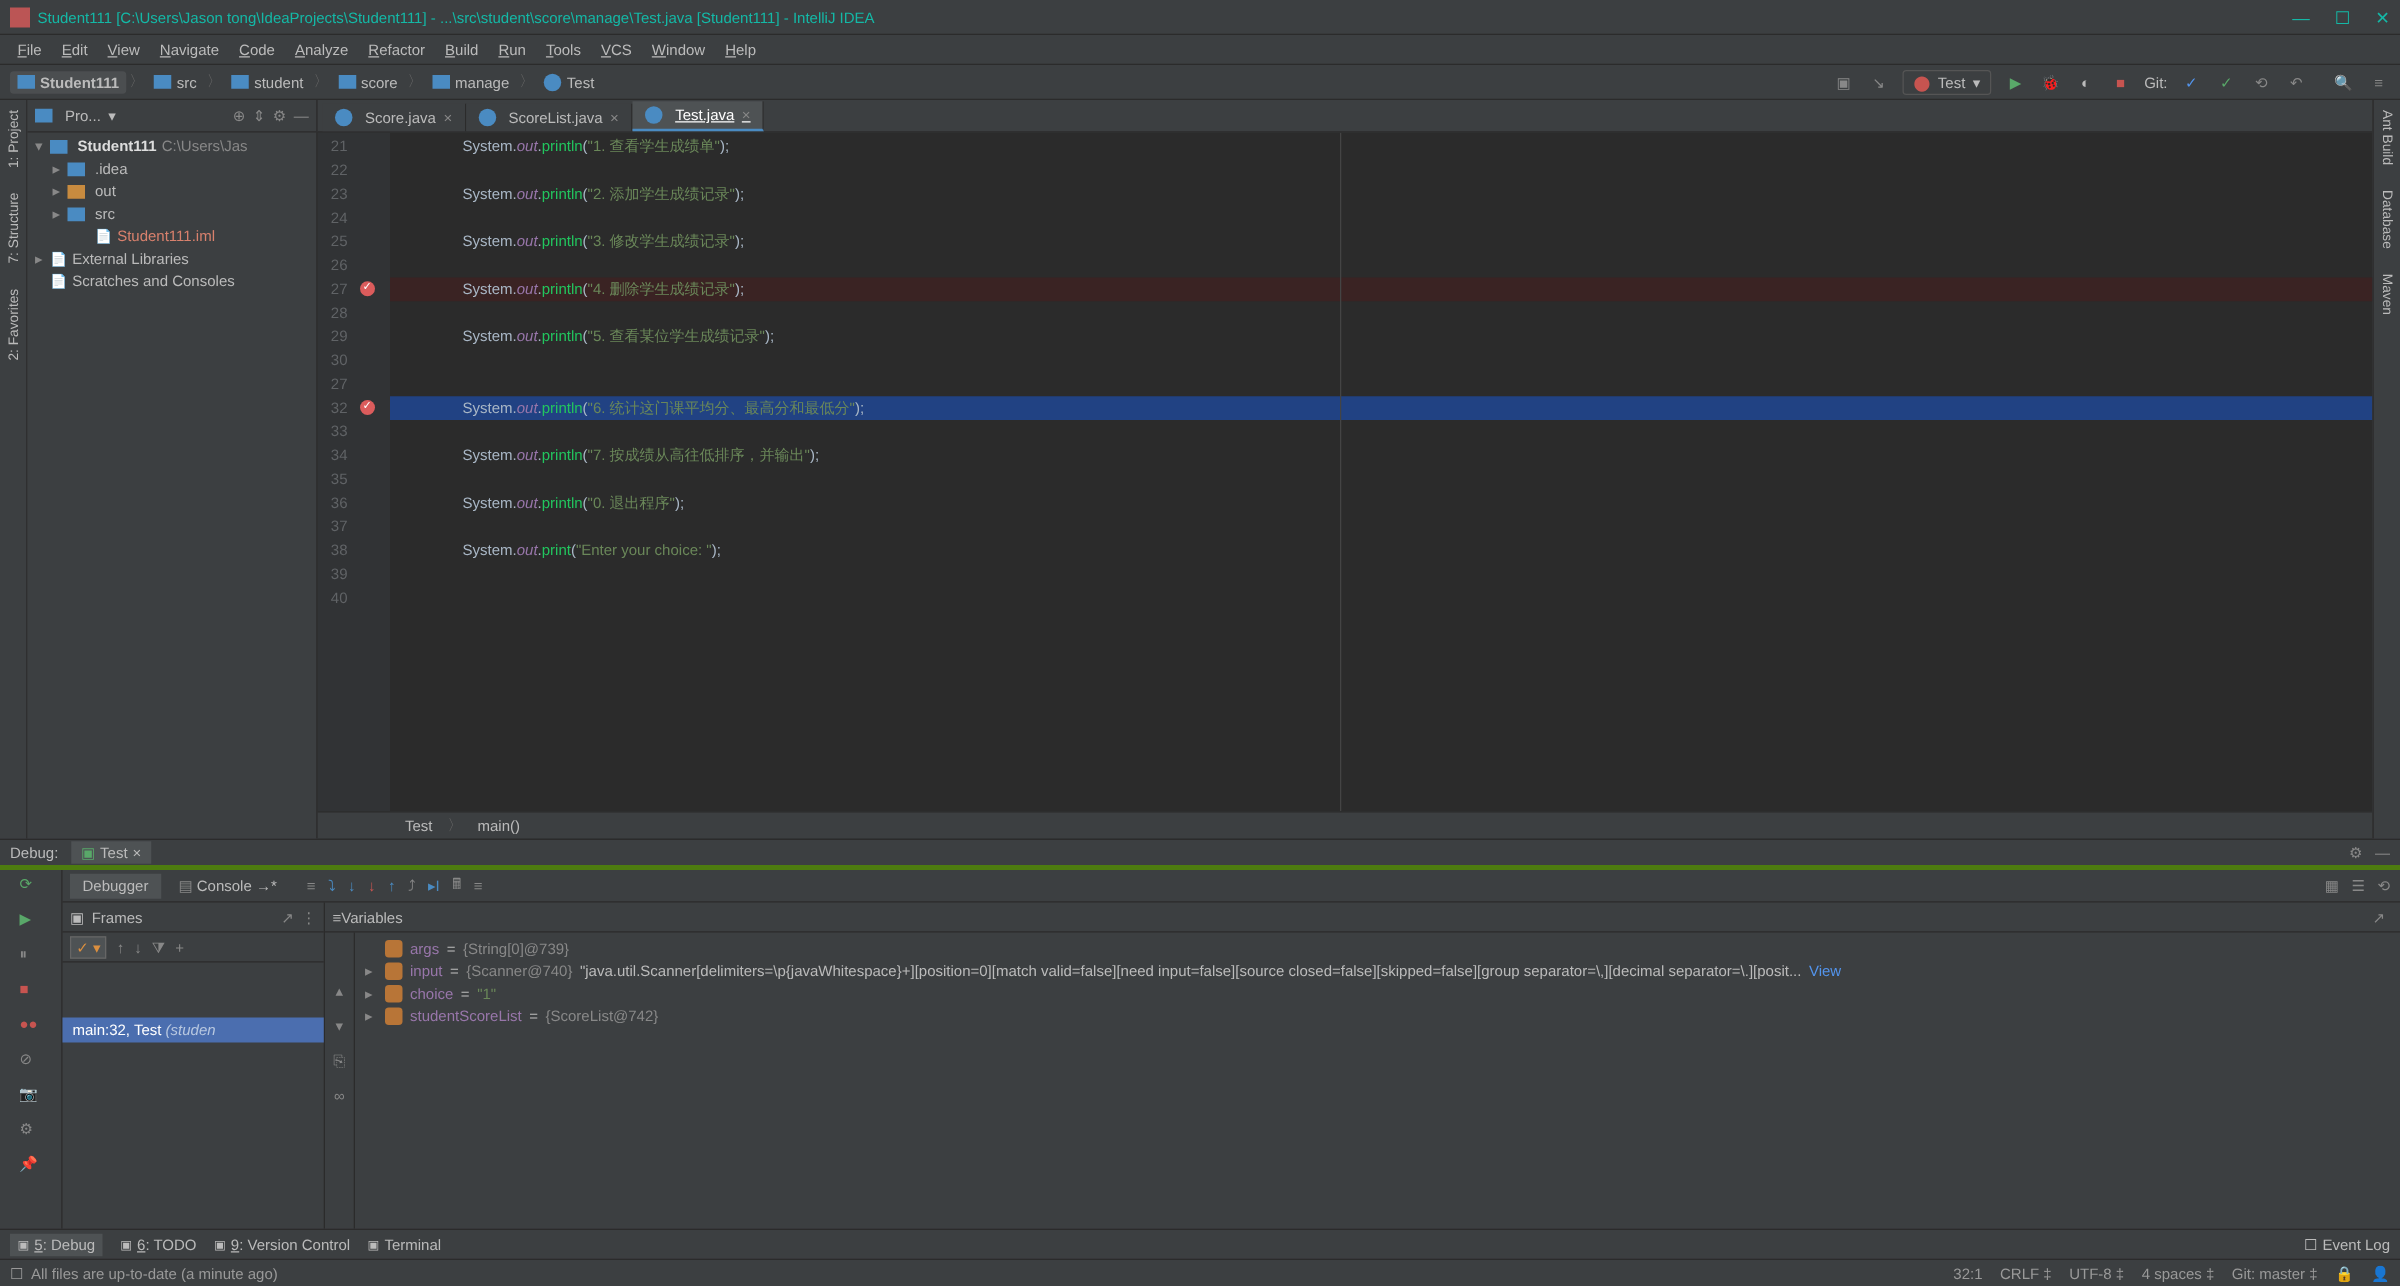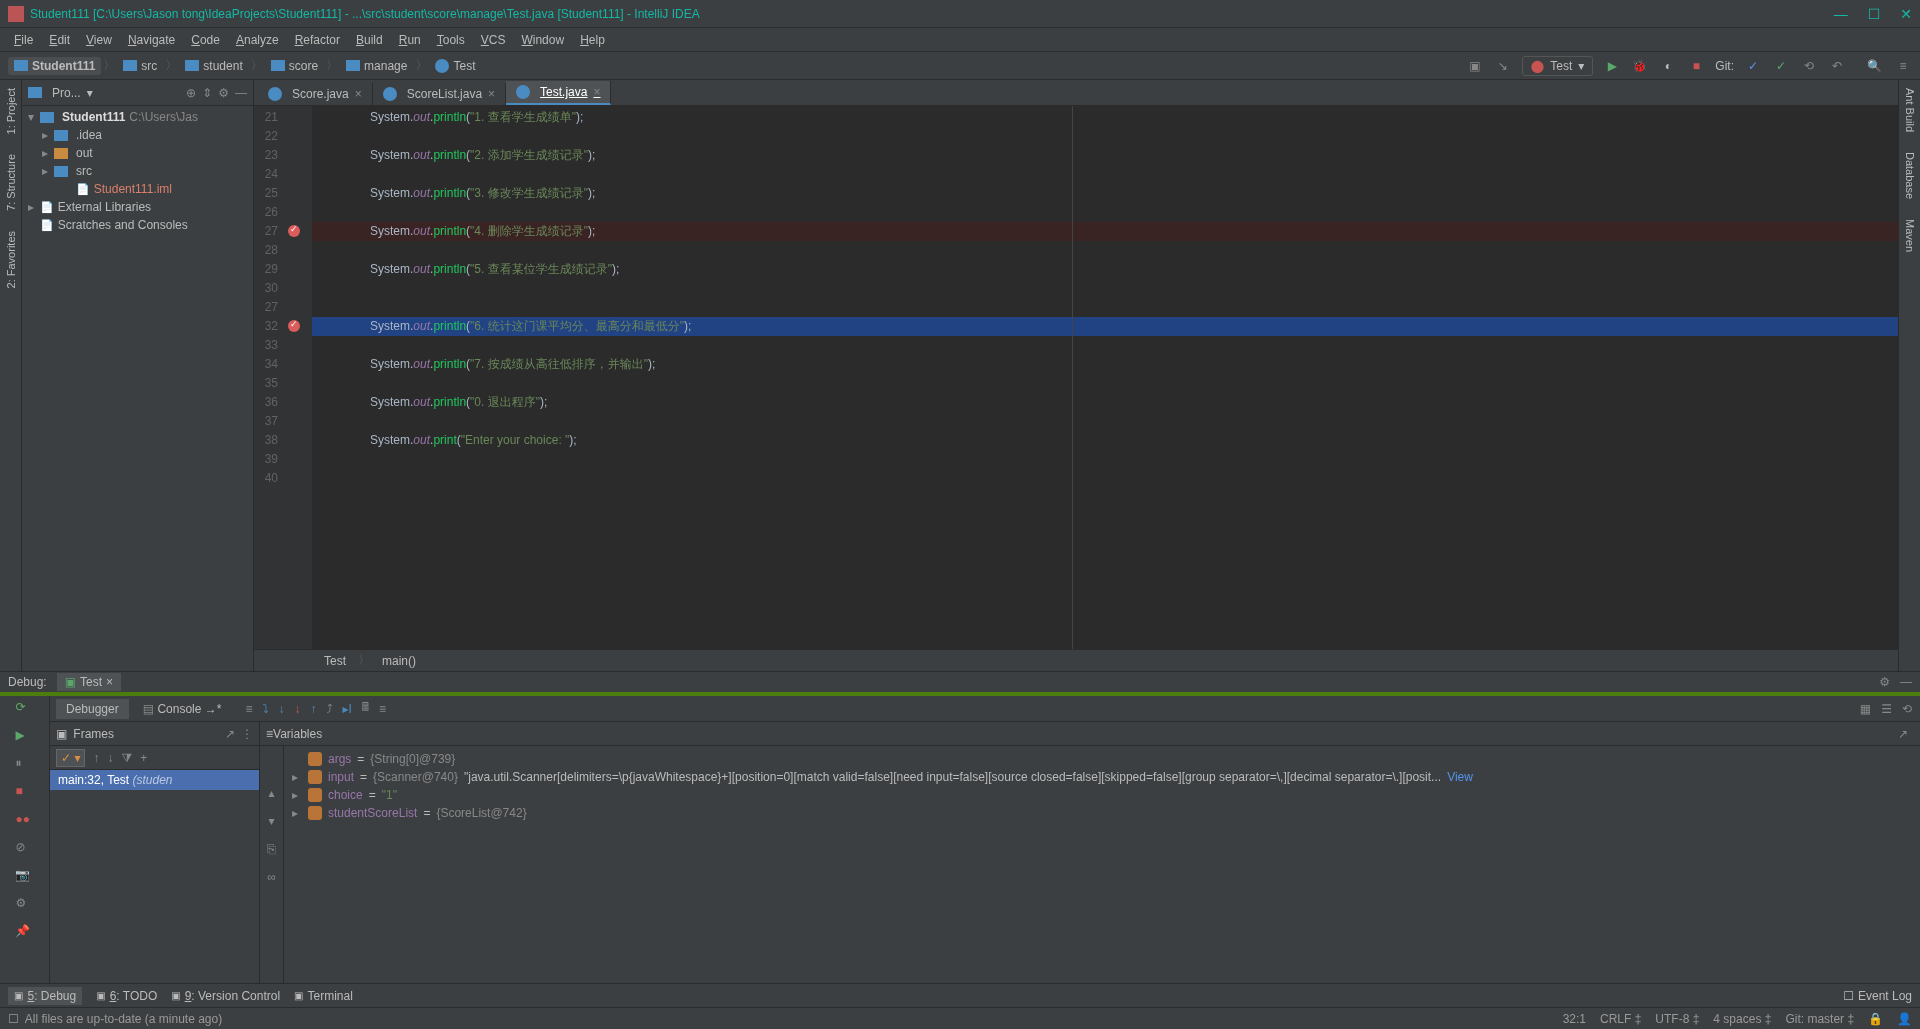--- a/index.html
+++ b/index.html
@@ -75,21 +75,21 @@
 .debug-tabs-row .dtab { padding: 3px 10px; background: #4e5254; }
 .debug-tabs-row .dtab.inactive { background: transparent; }
 .debug-tabs-row .dicons { display: flex; gap: 10px; margin-left: 10px; align-items: center; }
 .debug-tabs-row .dicons-right { margin-left: auto; display: flex; gap: 10px; padding-right: 8px; }
 .debug-split { flex: 1; display: flex; }
 .frames-panel { width: 210px; border-right: 1px solid #2b2b2b; display: flex; flex-direction: column; }
 .frames-header { height: 24px; display: flex; align-items: center; padding: 0 6px; gap: 6px; border-bottom: 1px solid #2b2b2b; }
 .frames-header-right { margin-left: auto; display: flex; gap: 6px; }
 .frames-tb { height: 24px; display: flex; align-items: center; padding: 0 6px; gap: 8px; border-bottom: 1px solid #2b2b2b; }
 .frames-tb .checkbox { background: #4e5254; border: 1px solid #666; padding: 1px 4px; color: #db8f3f; }
-.frame-item { background: #4b6eaf; color: #fff; padding: 3px 8px; }
+.frame-item { background: #4b6eaf; color: #fff; padding: 3px 8px; margin-top: 44px; }
 .frame-item .gray { color: #b8c8e0; font-style: italic; }
 .vars-panel { flex: 1; display: flex; flex-direction: column; }
 .vars-header { height: 24px; display: flex; align-items: center; padding: 0 6px; border-bottom: 1px solid #2b2b2b; }
 .vars-header-right { margin-left: auto; display: flex; gap: 8px; padding-right: 6px; }
 .vars-body { flex: 1; display: flex; }
 .vars-gutter { width: 24px; border-right: 1px solid #2b2b2b; display: flex; flex-direction: column; align-items: center; padding-top: 40px; gap: 14px; }
 .vars-list { flex: 1; padding: 4px; }
 .var-row { display: flex; align-items: center; padding: 2px 4px; gap: 6px; }
 .var-row .exp { color: #888; width: 10px; }
 .var-badge { width: 14px; height: 14px; border-radius: 3px; display: inline-block; }

